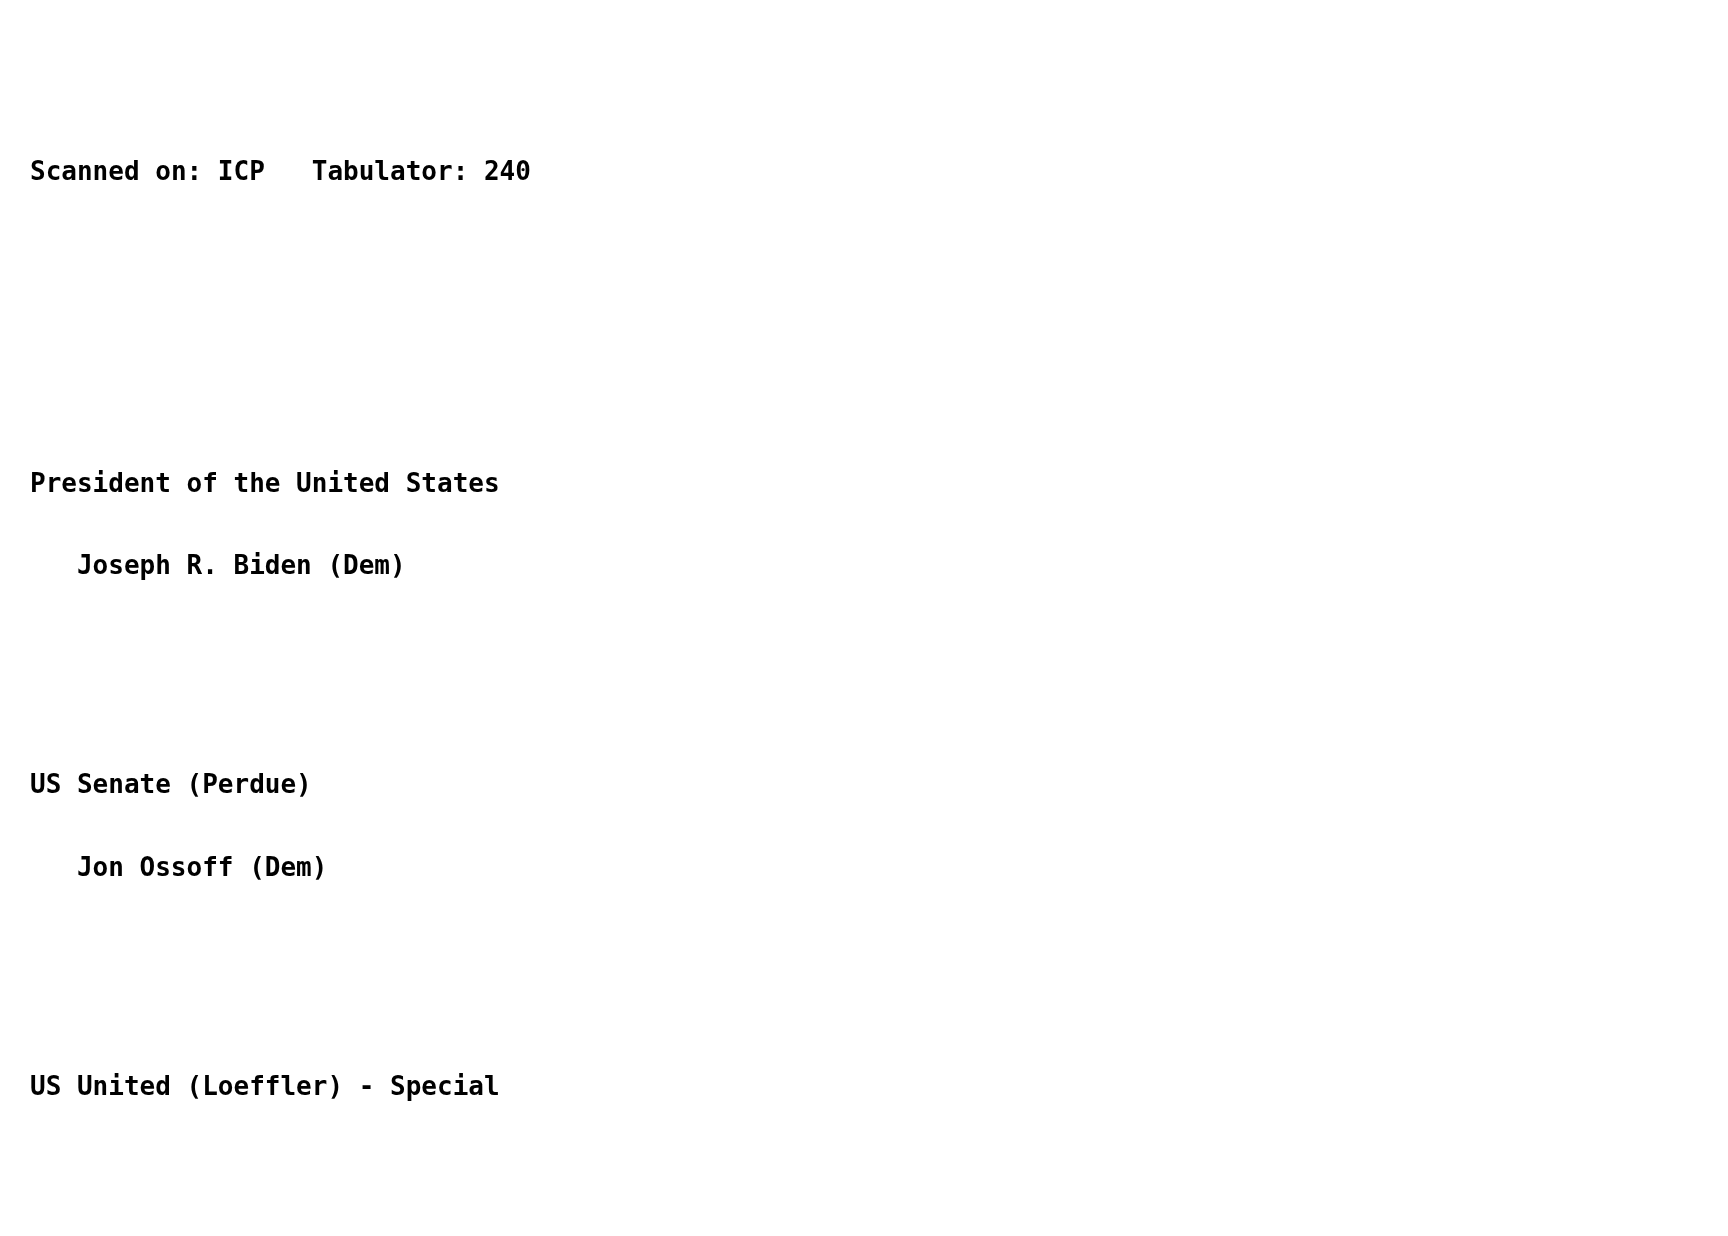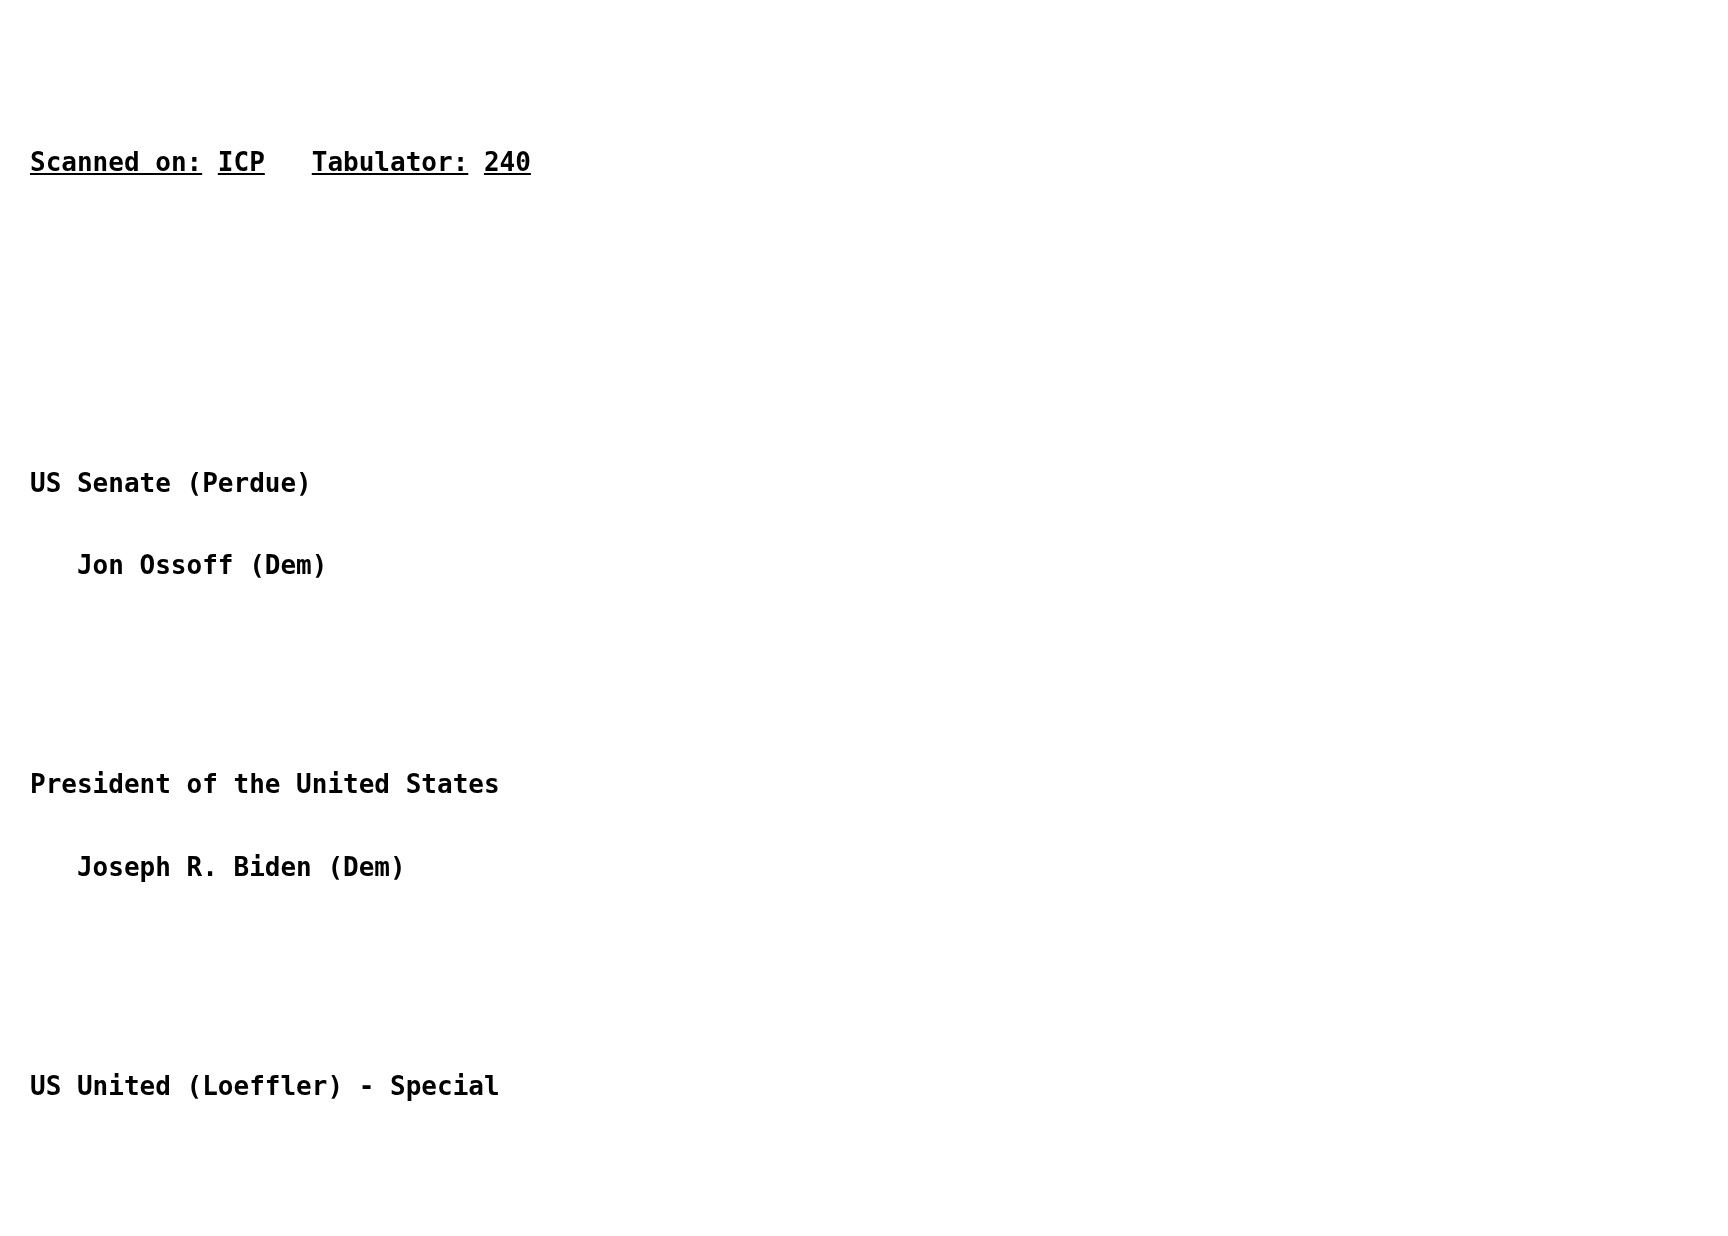--- a/index.html
+++ b/index.html
@@ -28,23 +28,22 @@
   
   .hdr {
     margin-bottom: 27.4px; 
   }
   .hline {
     position: relative;
     height: 27.4px;
   }
   .hline span {
     position: absolute;
-    top: 8px;
+    top: 17px;
     white-space: pre;
-    text-decoration: underline;
   }
   .c0  { left: 0ch;  }
   .c12 { left: 12ch; }
   .c13 { left: 13ch; }
   .c18 { left: 18ch; }
   .c29 { left: 29ch; }
   .c30 { left: 30ch; }
   
   .contest-title {
     height: 27.4px;
@@ -65,27 +64,27 @@
         <span class="c0">Scanned on:</span>
         <span class="c12">ICP</span>
         <span class="c18">Tabulator:</span>
         <span class="c29">240</span>
       </div>
     </div>
 
     <div class="contests">
 
       <div class="contest">
-        <div class="contest-title">US Senate (Perdue)</div>
-        <div class="contest-choice">Jon Ossoff (Dem)</div>
+        <div class="contest-title">President of the United States</div>
+        <div class="contest-choice">Joseph R. Biden (Dem)</div>
       </div>
 
       <div class="contest">
-        <div class="contest-title">President of the United States</div>
-        <div class="contest-choice">Joseph R. Biden (Dem)</div>
+        <div class="contest-title">US Senate (Perdue)</div>
+        <div class="contest-choice">Jon Ossoff (Dem)</div>
       </div>
 
       <div class="contest">
         <div class="contest-title">US United (Loeffler) - Special</div>
         
       </div>
 
       
 
       

